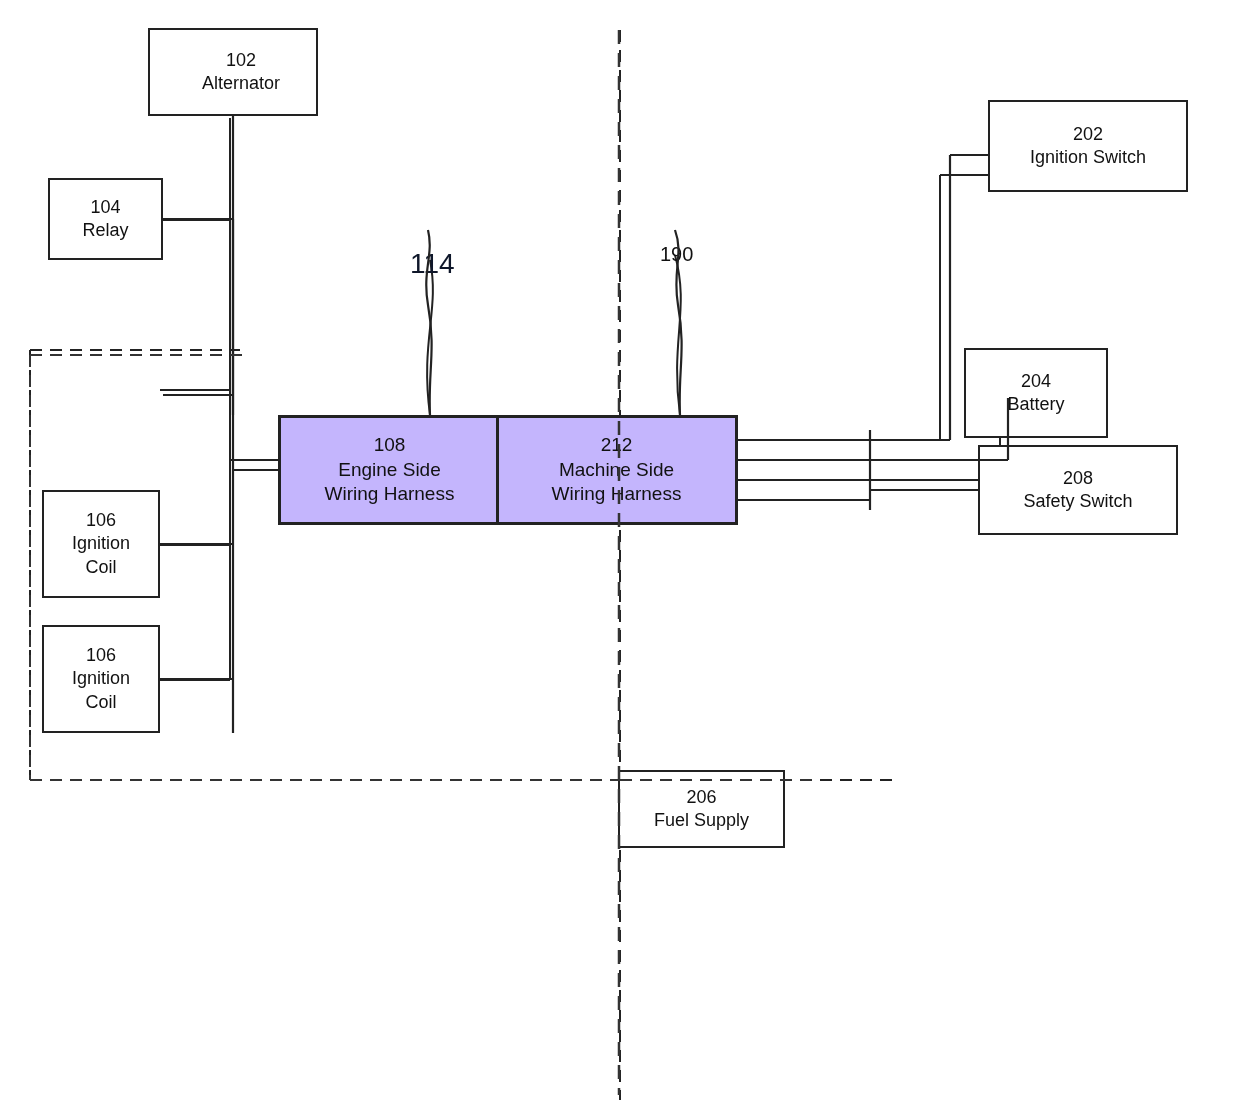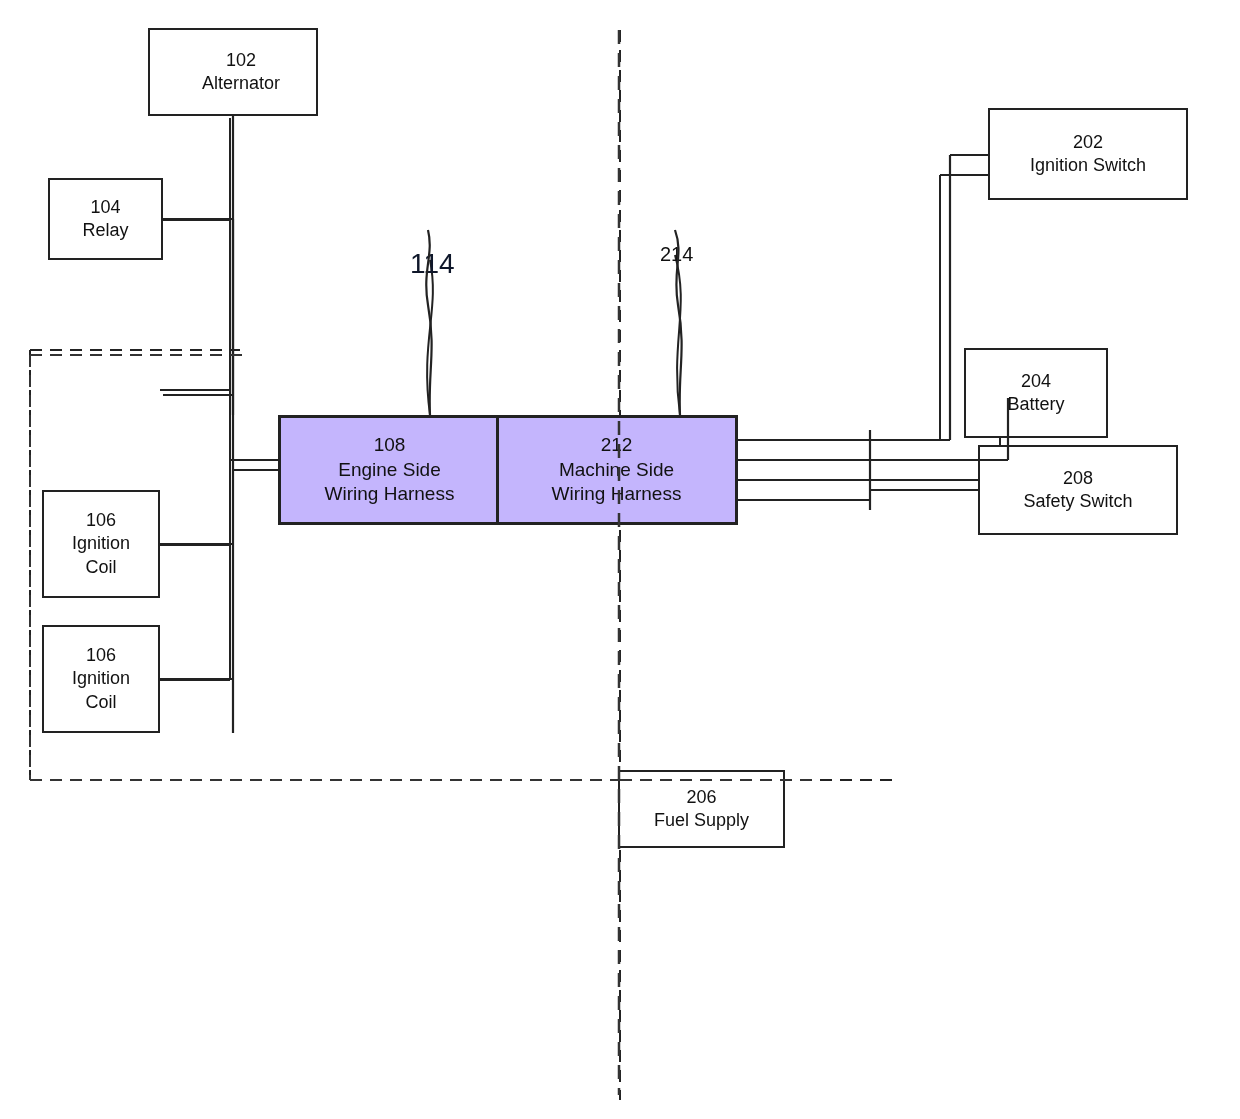--- a/index.html
+++ b/index.html
@@ -124,39 +124,39 @@
   <div class="harness-box" style="left:278px; top:415px; width:220px; height:110px; border-right: none;">
     <span>108<br>Engine Side<br>Wiring Harness</span>
   </div>
 
   <div class="harness-box" style="left:498px; top:415px; width:240px; height:110px; border-left: none;">
     <span>212<br>Machine Side<br>Wiring Harness</span>
   </div>
 
   <div style="position:absolute; left:496px; top:415px; width:3px; height:110px; background:#222;"></div>
 
-  <div class="component-box" style="left:988px; top:108px; width:200px; height:92px;">
+  <div class="component-box" style="left:988px; top:100px; width:200px; height:92px;">
     <span>202<br>Ignition Switch</span>
   </div>
 
   <div class="component-box" style="left:964px; top:308px; width:144px; height:90px;margin-top:40px;">
     <span>204<br>Battery</span>
   </div>
 
   <div class="component-box" style="left:978px; top:445px; width:200px; height:90px;">
     <span>208<br>Safety Switch</span>
   </div>
 
   <div class="component-box" style="left:618px; top:770px; width:167px; height:78px;">
     <span>206<br>Fuel Supply</span>
   </div>
 
   <div style="position:absolute; left:410px; top:248px; font-size:28px; font-weight:400; color:#0f172a;">114</div>
 
-  <div style="position:absolute; left:660px; top:243px; font-size:20px; font-weight:500; color:#111;">214</div>
+  <div style="position:absolute; left:660px; top:243px; font-size:20px; font-weight:500; color:#111;">190</div>
 
   <svg style="position:absolute;top:0;left:0;width:1240px;height:1119px;pointer-events:none;">
 
     <line x1="233" y1="116" x2="233" y2="415" stroke="#222" stroke-width="2.2"></line>
 
     <line x1="233" y1="219" x2="233" y2="733" stroke="#222" stroke-width="2.2"></line>
 
     <line x1="163" y1="219" x2="233" y2="219" stroke="#222" stroke-width="2.2"></line>
 
     <line x1="163" y1="395" x2="233" y2="395" stroke="#222" stroke-width="2.2"></line>

